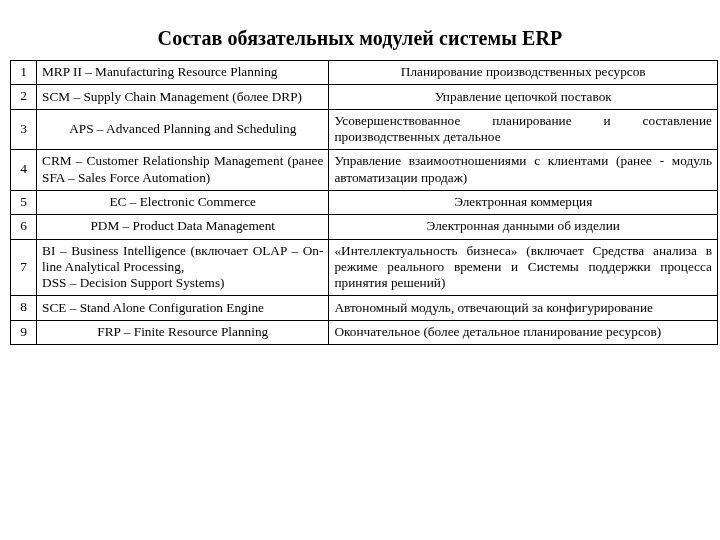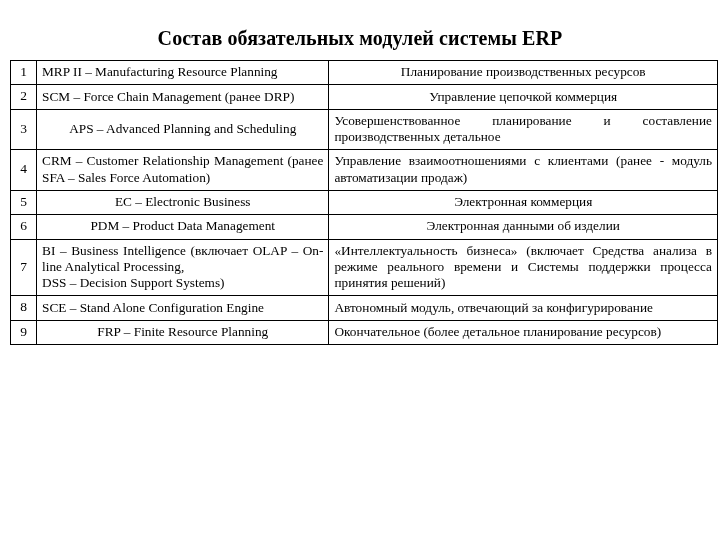--- a/index.html
+++ b/index.html
@@ -92,39 +92,39 @@
       <tbody>
 
         <tr>
           <td class="num">1</td>
           <td class="eng">MRP  II  –  Manufacturing  Resource Planning</td>
           <td class="rus left">Планирование производственных ресурсов</td>
         </tr>
 
         <tr>
           <td class="num">2</td>
-          <td class="eng">SCM  –  Force  Chain  Management (ранее DRP)</td>
-          <td class="rus left">Управление цепочкой коммерция</td>
+          <td class="eng">SCM  –  Supply  Chain  Management (более DRP)</td>
+          <td class="rus left">Управление цепочкой поставок</td>
         </tr>
 
         <tr>
           <td class="num">3</td>
           <td class="eng left">APS – Advanced Planning and Scheduling</td>
           <td class="rus">Усовершенствованное планирование и составление производственных детальное</td>
         </tr>
 
         <tr>
           <td class="num">4</td>
           <td class="eng">CRM  –  Customer  Relationship Management (ранее SFA – Sales Force Automation)</td>
           <td class="rus">Управление взаимоотношениями с клиентами (ранее - модуль автоматизации продаж)</td>
         </tr>
 
         <tr>
           <td class="num">5</td>
-          <td class="eng left">EC – Electronic Business</td>
+          <td class="eng left">EC – Electronic Commerce</td>
           <td class="rus left">Электронная коммерция</td>
         </tr>
 
         <tr>
           <td class="num">6</td>
           <td class="eng left">PDM – Product Data Management</td>
           <td class="rus left">Электронная данными об изделии</td>
         </tr>
 
         <tr>

